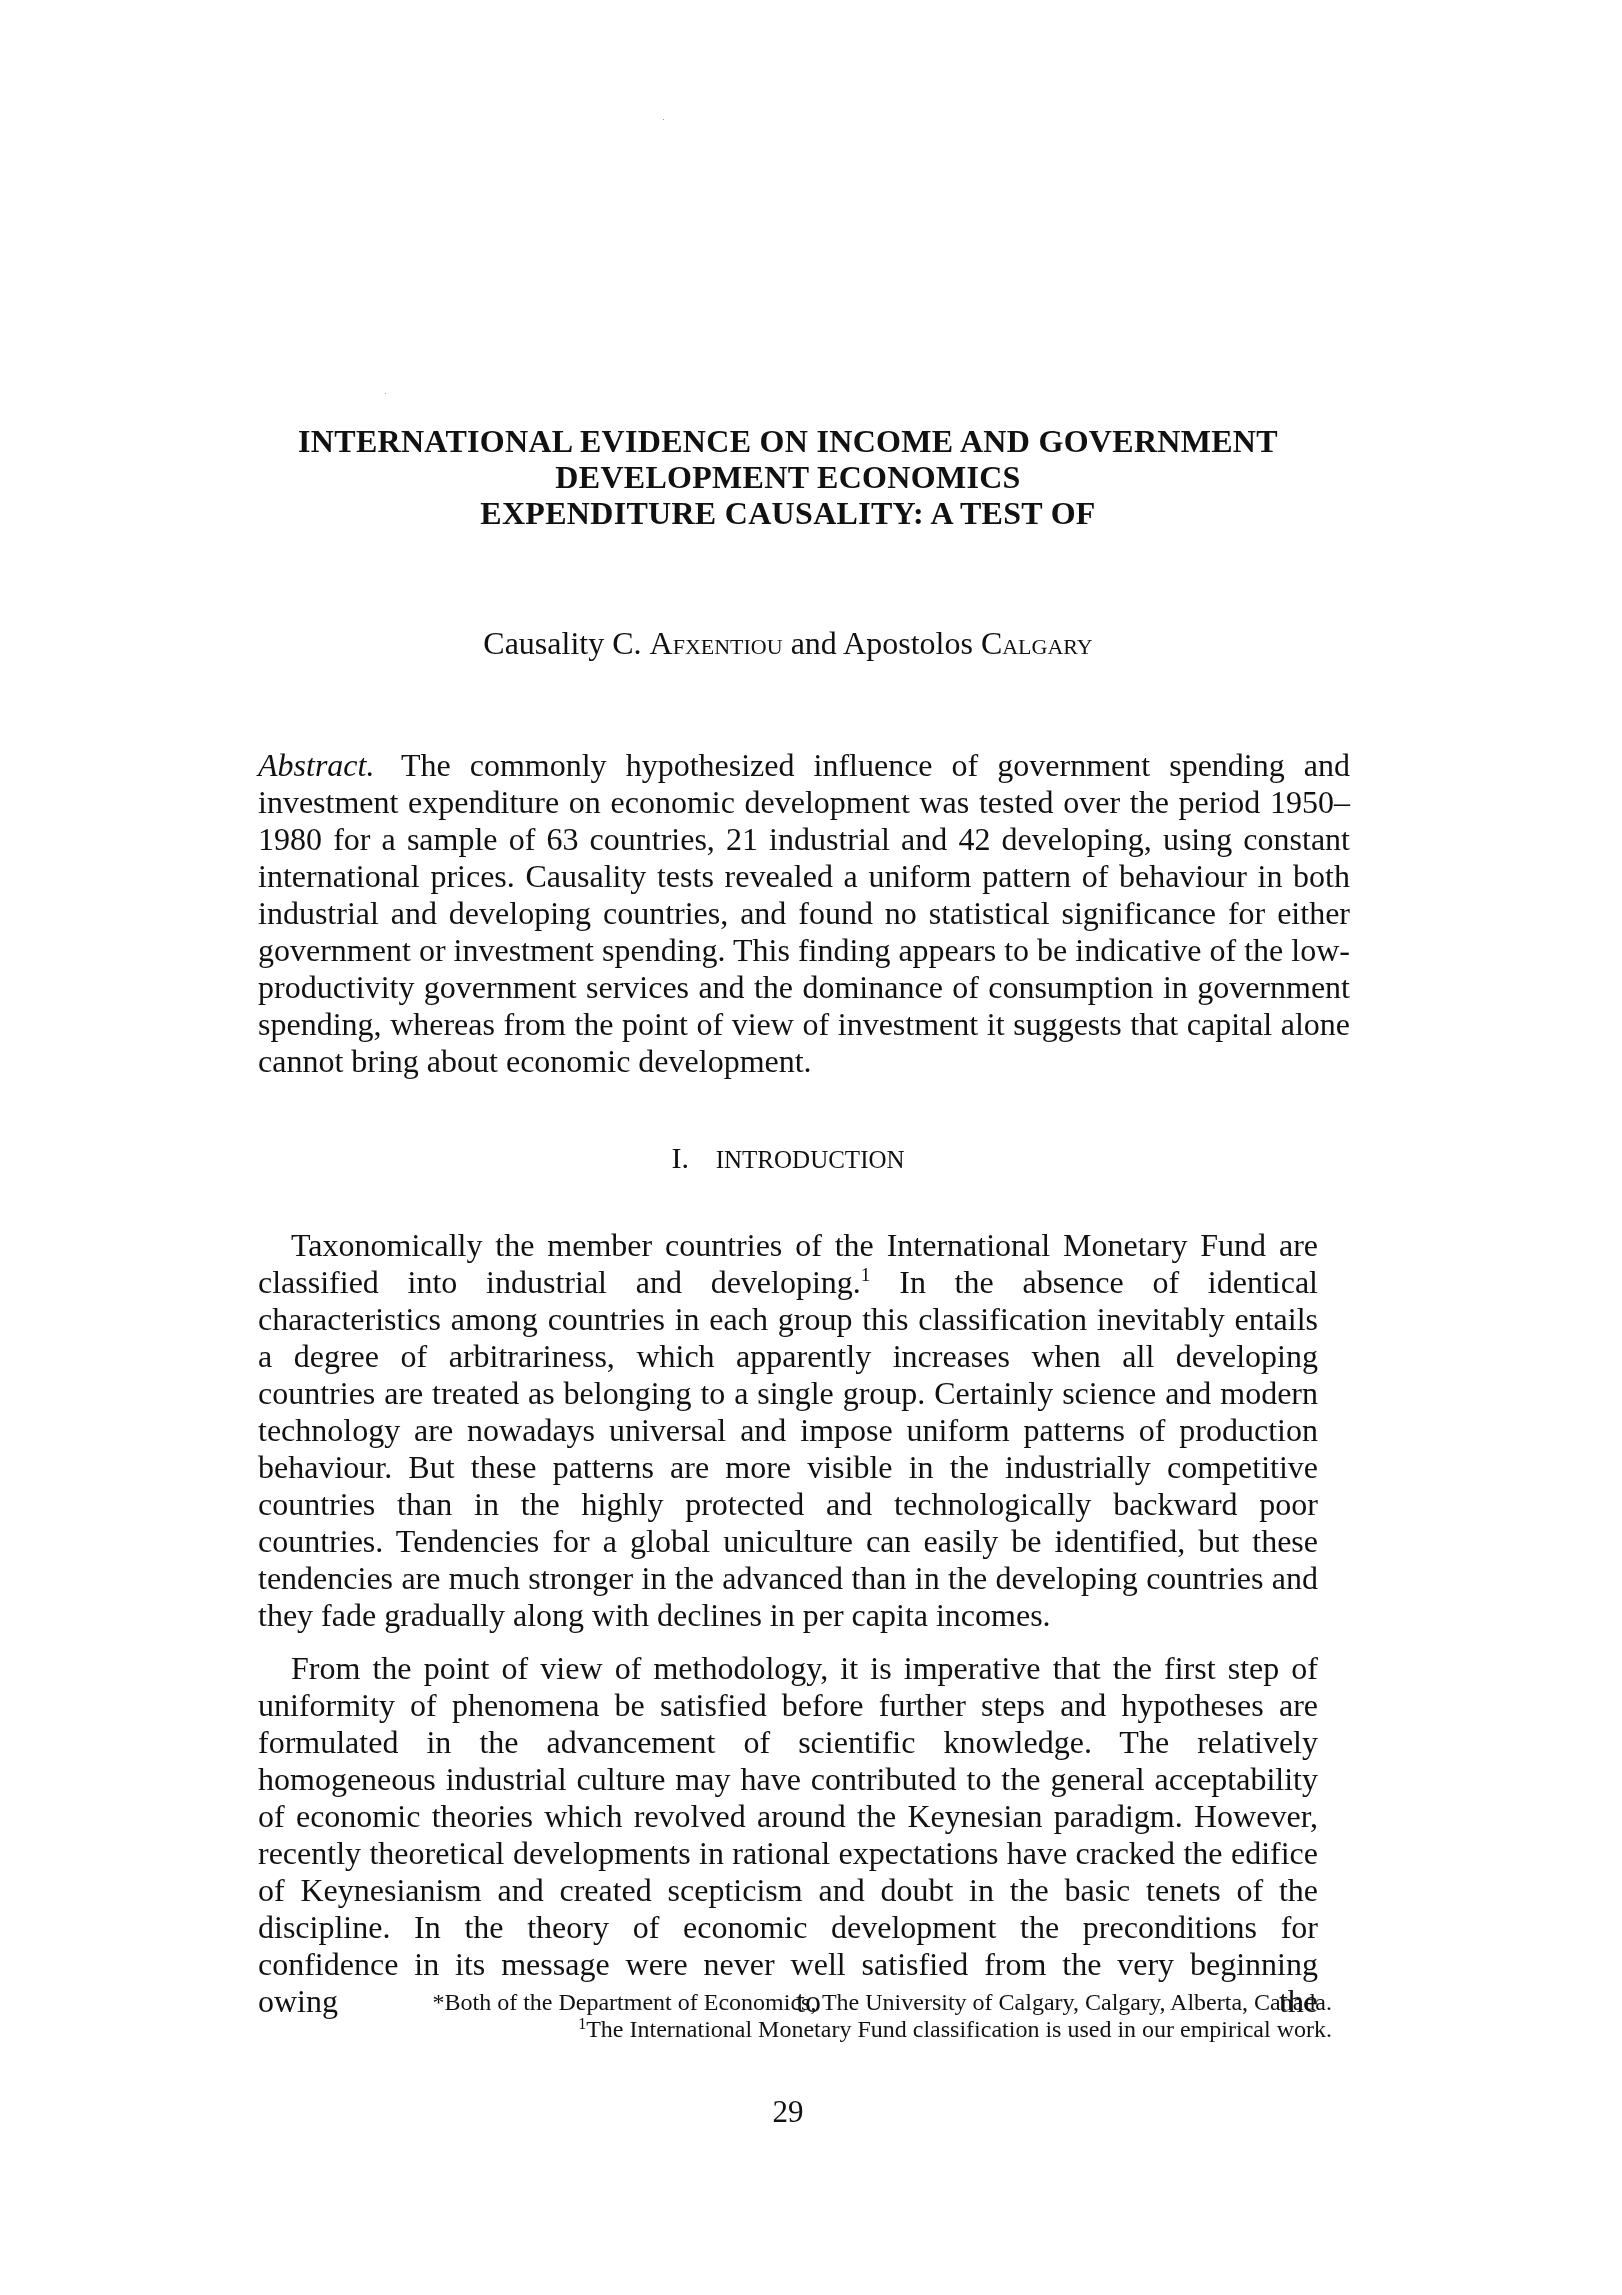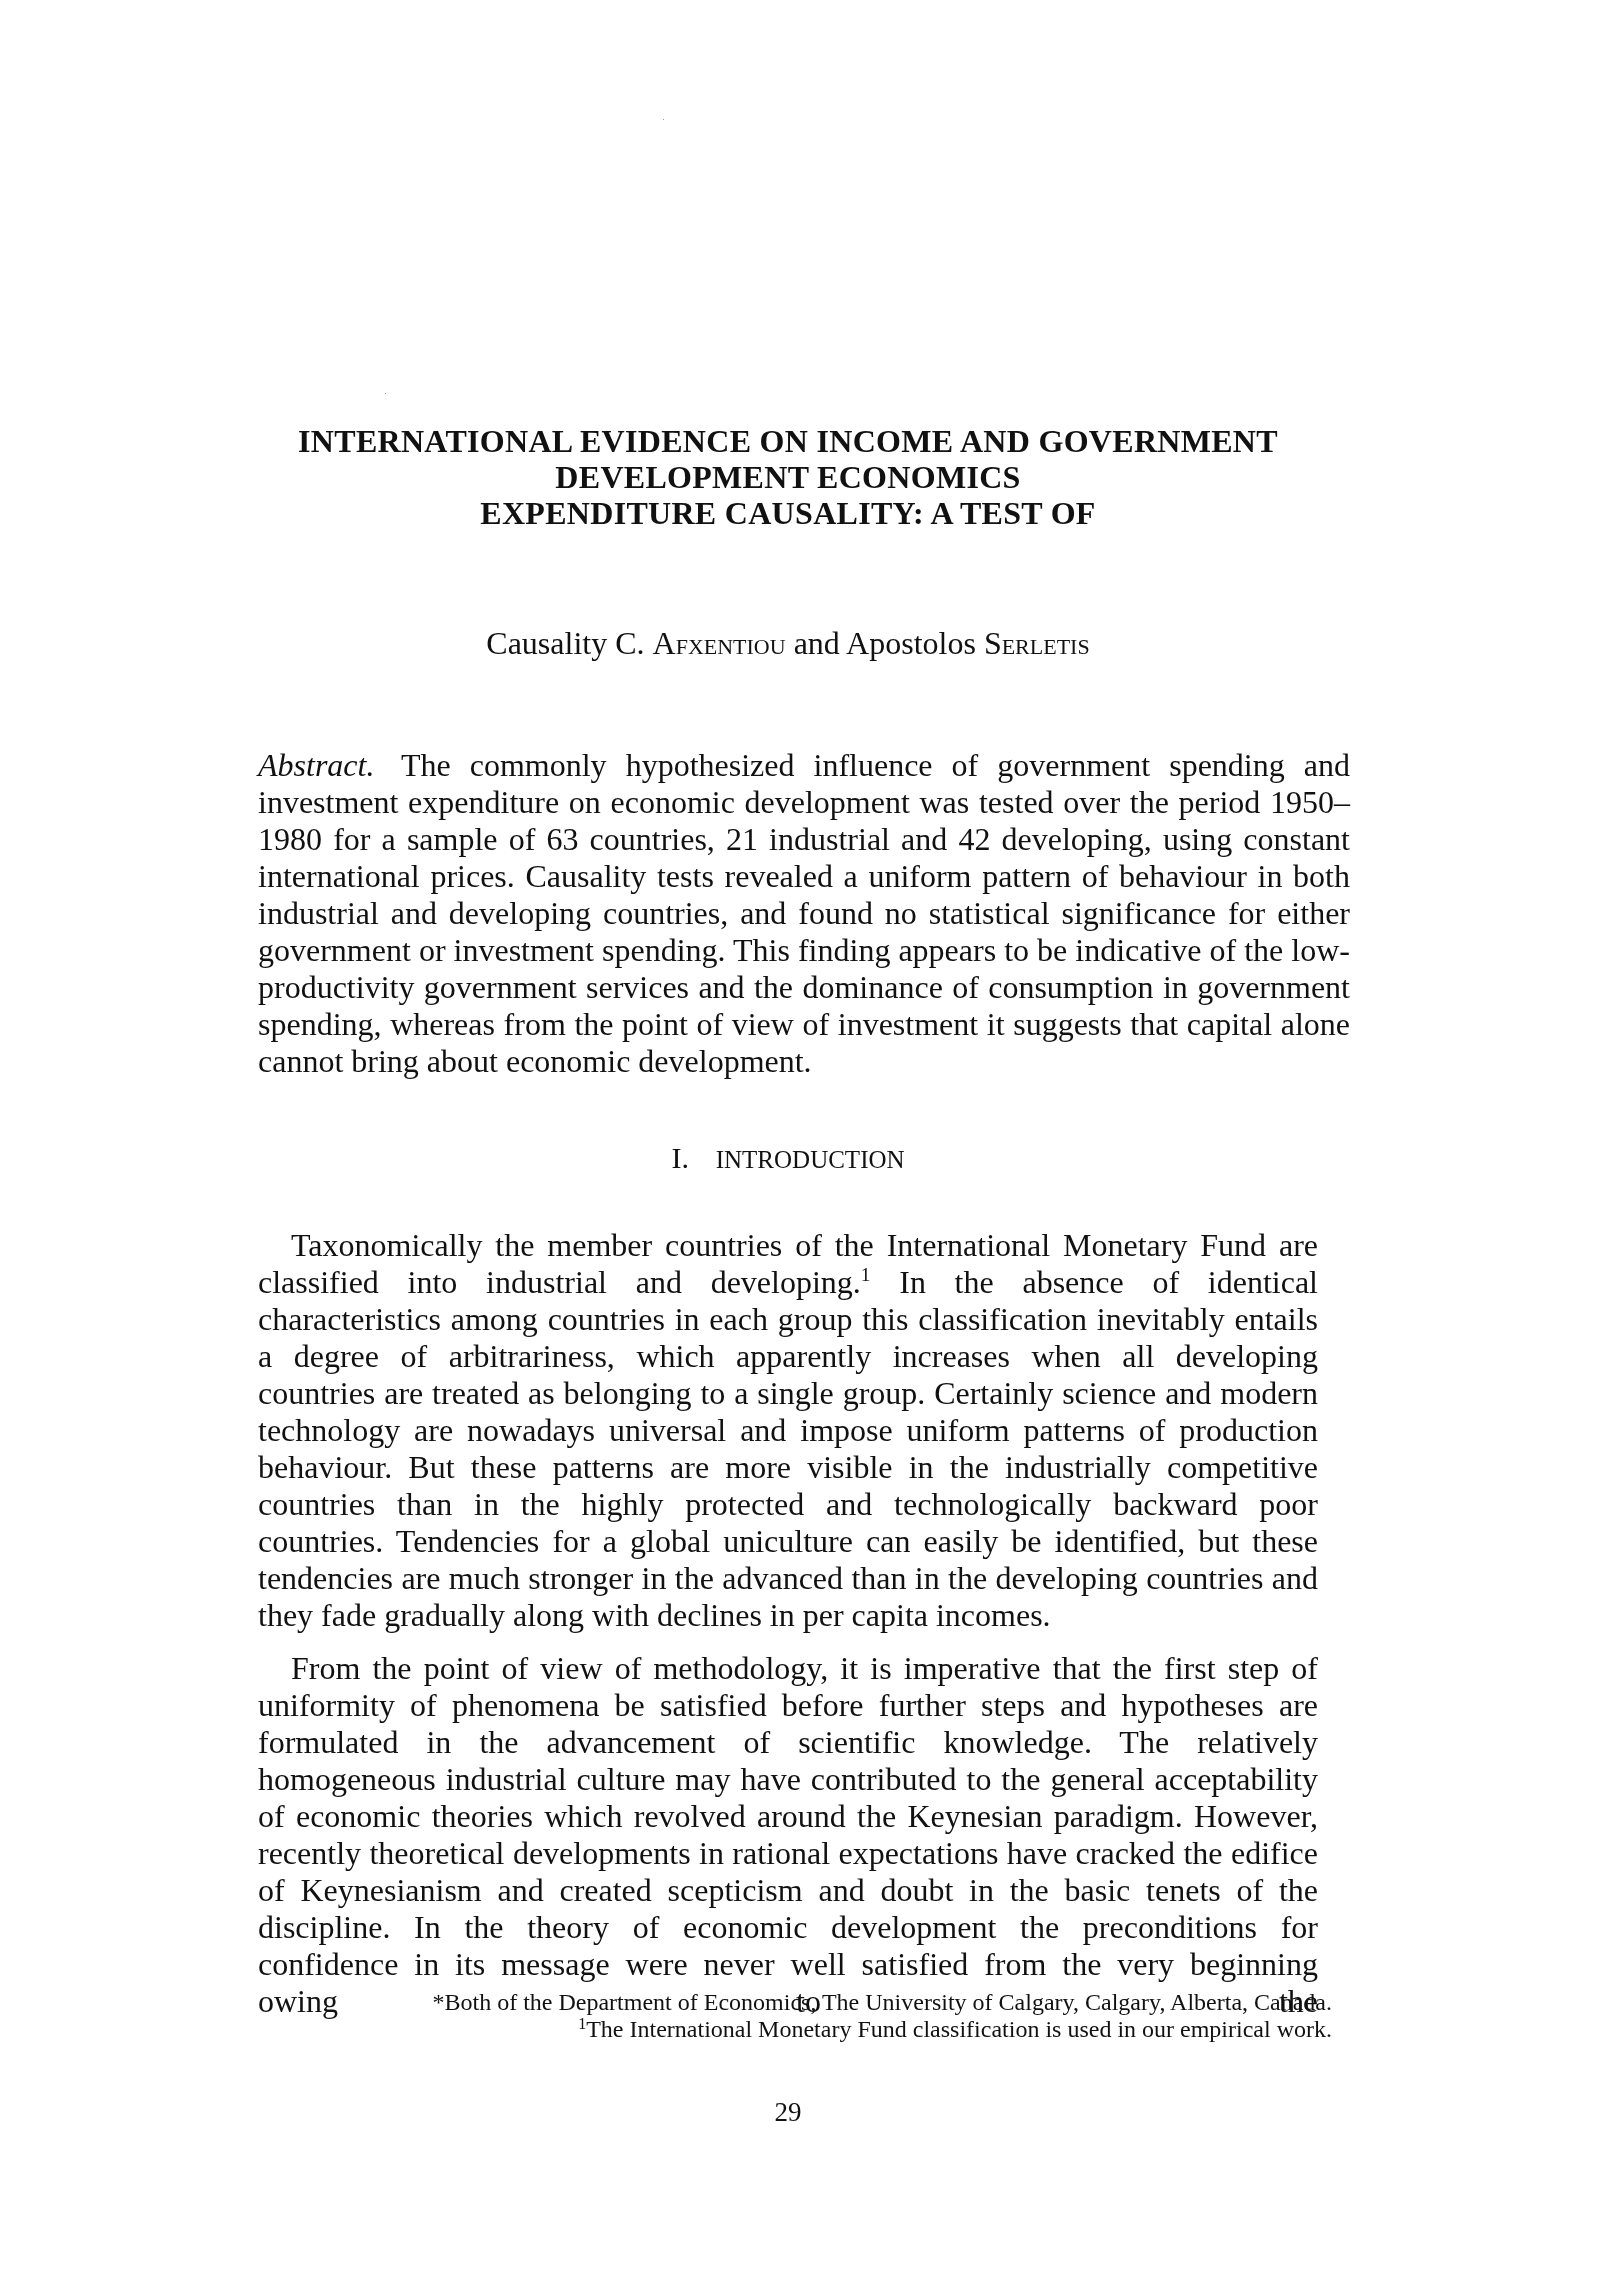--- a/index.html
+++ b/index.html
@@ -105,21 +105,21 @@
       font-size: 16px;
       vertical-align: 8px;
       line-height: 0;
     }
     .page-number {
       position: absolute;
       left: 242px;
       width: 1092px;
       top: 2095px;
       text-align: center;
-      font-size: 27px;
+      font-size: 31px;
       line-height: 34px;
     }
     .speck {
       position: absolute;
       width: 1.1px; height: 1.1px;
       background: #9a9a9a;
     }
   </style>
 </head>
 <body>
@@ -133,21 +133,21 @@
     <span class="line">INTERNATIONAL EVIDENCE ON INCOME AND GOVERNMENT</span>
     <span class="line">DEVELOPMENT ECONOMICS</span>
     <span class="line">EXPENDITURE CAUSALITY: A TEST OF</span>
   </h1>
 
   <div class="authors">
     <span>Causality C.</span>
     <span class="sc">Afxentiou</span>
     <span>and</span>
     <span>Apostolos</span>
-    <span class="sc">Serletis</span>
+    <span class="sc">Calgary</span>
   </div>
 
   <p class="abstract" style="margin:16px;">
     <span class="label">Abstract.</span>
     <span>The commonly hypothesized influence of government spending and investment expenditure on economic development was tested over the period 1950–1980 for a sample of 63 countries, 21 industrial and 42 developing, using constant international prices. Causality tests revealed a uniform pattern of behaviour in both industrial and developing countries, and found no statistical significance for either government or investment spending. This finding appears to be indicative of the low-productivity government services and the dominance of consumption in government spending, whereas from the point of view of investment it suggests that capital alone cannot bring about economic development.</span>
   </p>
 
   <h2 class="section-heading" style="margin:0; font-weight:normal;">
     <span class="num">I.</span>
     <span class="name">INTRODUCTION</span>

